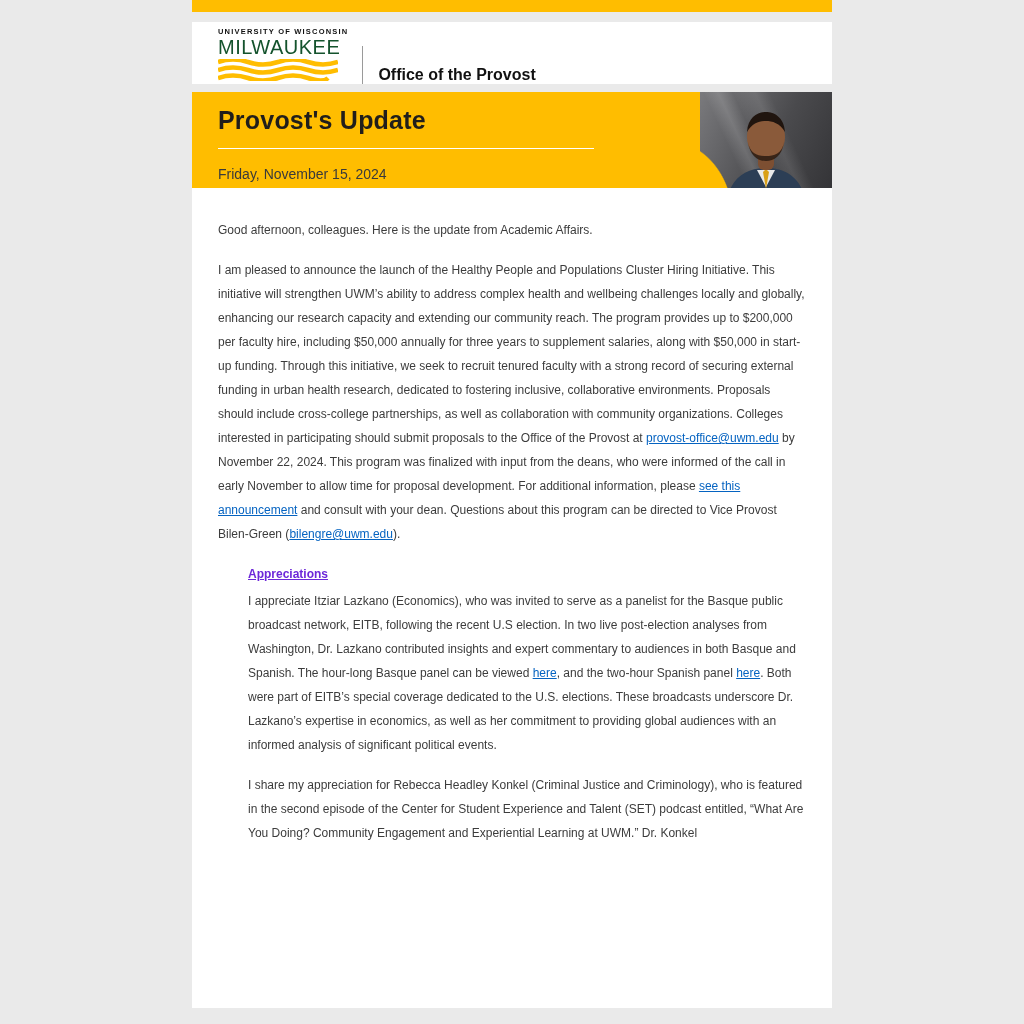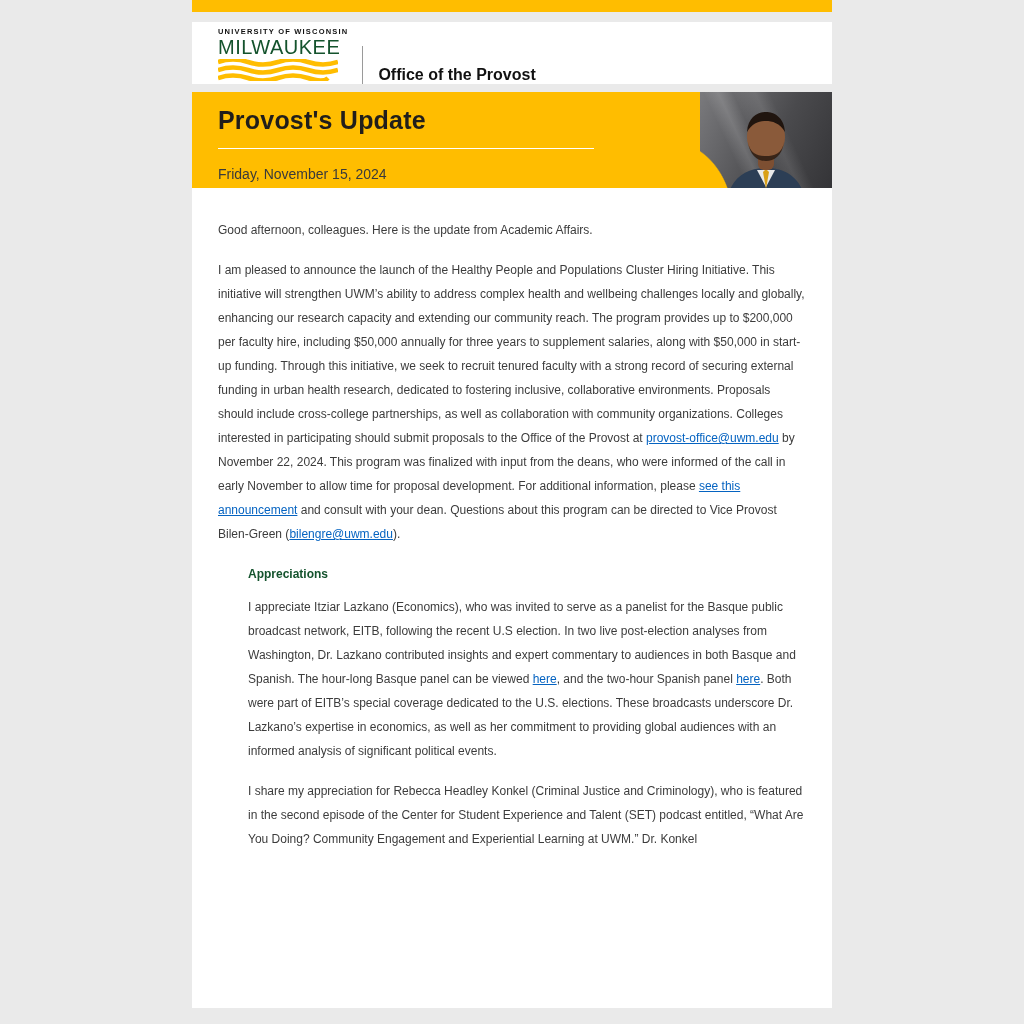--- a/index.html
+++ b/index.html
@@ -93,21 +93,21 @@
     background: #ffffff;
     min-height: 820px;
     padding: 30px 26px 20px 26px;
   }
   .b-para, .b-heading {
     font-size: 12px;
     line-height: 24px;
     margin-bottom: 16px;
     color: #3c3c3c;
   }
-  .b-heading { font-weight: bold; color: #14532d; margin-bottom: 9px; }
+  .b-heading { font-weight: bold; color: #6d28d9; margin-bottom: 3px; text-decoration: underline; }
   .indent { margin-left: 30px; }
   a.link {
     color: #0563c1;
     text-decoration: underline;
   }
 </style>
 </head>
 <body>
 
 <div class="email">

